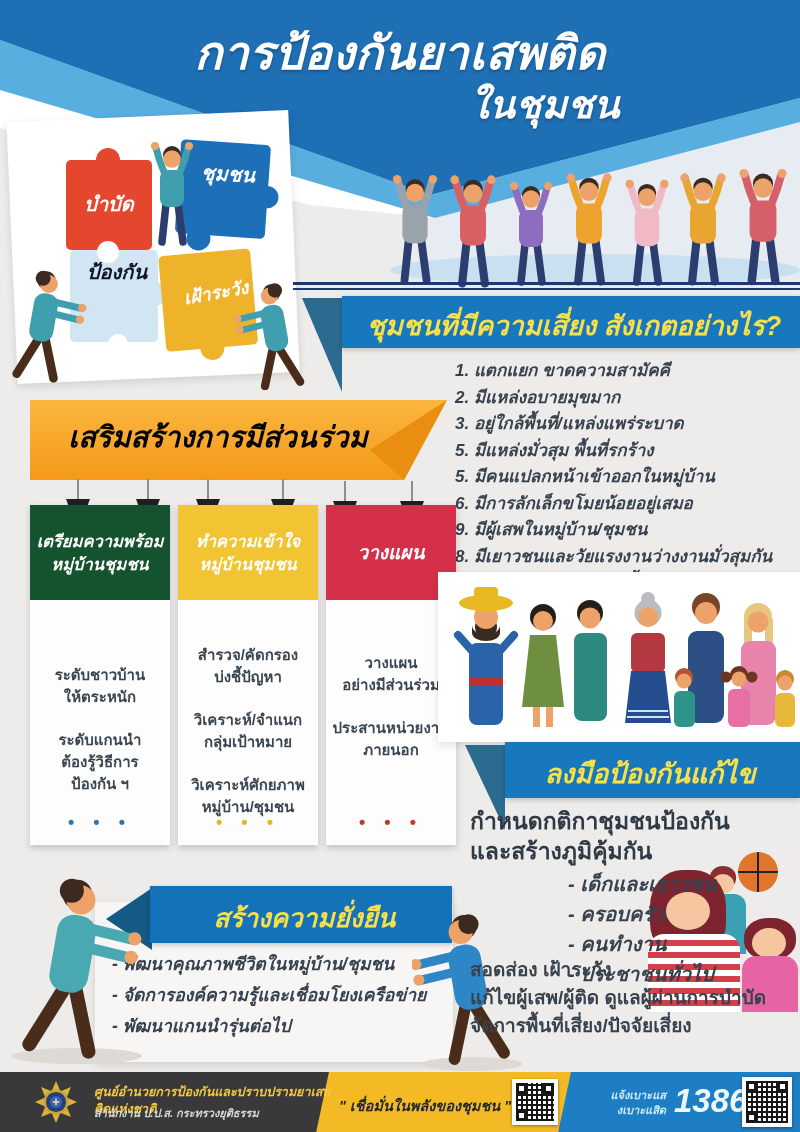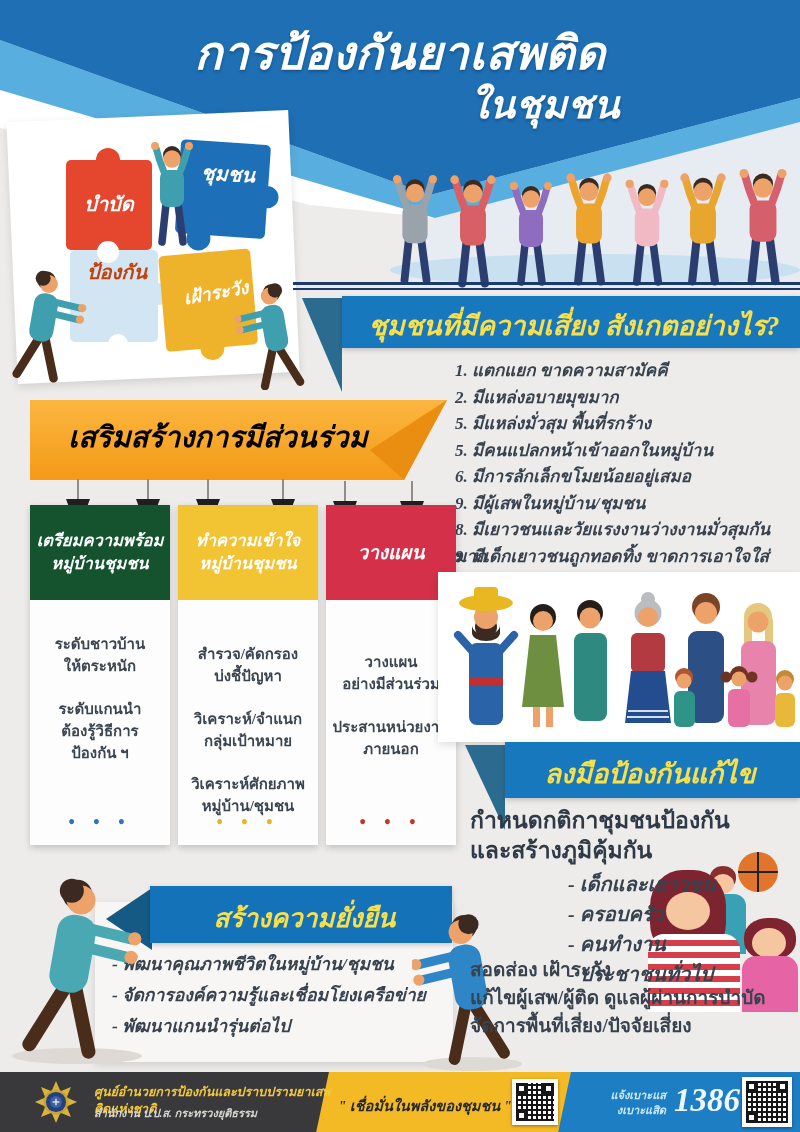--- a/index.html
+++ b/index.html
@@ -1,17 +1,17 @@
 <!DOCTYPE html>
 <html><head>
 <meta charset="utf-8">
 <style>
   html,body{margin:0;padding:0;background:#cfcfcf;}
   .poster{position:relative;width:800px;height:1132px;margin:0 auto;background:#edecea;overflow:hidden;
-          font-family:Liberation Serif, serif;}
+          font-family:Liberation Sans, sans-serif;}
   .abs{position:absolute;}
   .pre{white-space:pre-line;}
   .ital{font-style:italic;font-weight:bold;}
   .title-line{color:#ffffff;font-weight:bold;font-style:italic;text-align:center;
               text-shadow:0 2px 3px rgba(0,0,0,.25);letter-spacing:.5px;}
   .panel{background:#ffffff;box-shadow:0 3px 8px rgba(0,0,0,.12);}
   .blue-banner{background:#1878bd;box-shadow:0 2px 5px rgba(0,0,0,.2);}
   .banner-heading{color:#f9e04b;font-weight:bold;font-style:italic;text-align:center;}
   .risk-item{color:#37424e;font-weight:bold;font-style:italic;font-size:17px;height:26.5px;}
   .card{box-shadow:0 3px 7px rgba(0,0,0,.18);}
@@ -91,21 +91,21 @@
     <g transform="rotate(4 222 80)">
       <rect x="178" y="34" width="90" height="94" rx="5" fill="#1d6fb8"></rect>
       <circle cx="268" cy="86" r="11" fill="#1d6fb8"></circle>
       <circle cx="202" cy="132" r="12" fill="#1d6fb8"></circle>
     </g>
     <circle cx="108" cy="144" r="11" fill="#ffffff"></circle>
     <circle cx="118" cy="236" r="10" fill="#ffffff"></circle>
   </svg>
   <div class="abs ital" style="left:64px;top:188px;width:90px;text-align:center;font-size:20px;color:#ffffff;">บำบัด</div>
   <div class="abs ital" style="left:182px;top:158px;width:92px;text-align:center;font-size:20px;color:#ffffff;transform:rotate(3deg);">ชุมชน</div>
-  <div class="abs ital" style="left:72px;top:256px;width:90px;text-align:center;font-size:20px;color:#c2410c;">ป้องกัน</div>
+  <div class="abs ital" style="left:72px;top:256px;width:90px;text-align:center;font-size:20px;color:#0f172a;">ป้องกัน</div>
   <div class="abs ital" style="left:166px;top:278px;width:100px;text-align:center;font-size:18px;color:#ffffff;transform:rotate(-10deg);">เฝ้าระวัง</div>
   <svg class="abs" style="left:135px;top:114px" width="74" height="134">
     <use href="#cheer" transform="translate(37,86) scale(1.0)" style="color:#3f9fae"></use>
   </svg>
   <svg class="abs" style="left:0;top:246px" width="96" height="140">
     <use href="#pusher" transform="translate(42,84) scale(1.15)" style="color:#3f9fae"></use>
   </svg>
   <svg class="abs" style="left:232px;top:258px" width="86" height="132">
     <use href="#pusher" transform="translate(44,82) scale(-1.1,1.1)" style="color:#3f9fae"></use>
   </svg>
@@ -123,20 +123,21 @@
   <div class="abs" style="left:293px;top:282px;width:507px;height:3px;border-top:3px solid #1d3a6e;border-bottom:2px solid #1d3a6e;"></div>
 
   <svg class="abs" style="left:295px;top:296px" width="60" height="100">
     <polygon points="7,2 47,2 47,96" fill="#2c6b90"></polygon>
   </svg>
   <div class="abs blue-banner" style="left:342px;top:296px;width:458px;height:52px;"></div>
   <div class="abs banner-heading" style="left:348px;top:304px;width:452px;font-size:27px;">ชุมชนที่มีความเสี่ยง สังเกตอย่างไร?</div>
   <div class="abs" style="left:455px;top:356px;width:345px;">
     <div class="risk-item">1. แตกแยก ขาดความสามัคคี</div>
     <div class="risk-item">2. มีแหล่งอบายมุขมาก</div>
+    <div class="risk-item">3. อยู่ใกล้พื้นที่/แหล่งแพร่ระบาด</div>
     <div class="risk-item">5. มีแหล่งมั่วสุม พื้นที่รกร้าง</div>
     <div class="risk-item">5. มีคนแปลกหน้าเข้าออกในหมู่บ้าน</div>
     <div class="risk-item">6. มีการลักเล็กขโมยน้อยอยู่เสมอ</div>
     <div class="risk-item">9. มีผู้เสพในหมู่บ้าน/ชุมชน</div>
     <div class="risk-item">8. มีเยาวชนและวัยแรงงานว่างงานมั่วสุมกันมาก</div>
     <div class="risk-item">9. มีเด็กเยาวชนถูกทอดทิ้ง ขาดการเอาใจใส่ดูแล</div>
   </div>
 
   <svg class="abs" style="left:30px;top:398px" width="430" height="84">
     <defs>
@@ -159,21 +160,21 @@
   <div class="clip" style="left:66px;top:499px;"></div>
   <div class="clip" style="left:136px;top:499px;"></div>
   <div class="clip" style="left:196px;top:499px;"></div>
   <div class="clip" style="left:271px;top:499px;"></div>
   <div class="clip" style="left:333px;top:501px;"></div>
   <div class="clip" style="left:400px;top:501px;"></div>
 
   <div class="abs card" style="left:30px;top:505px;width:140px;height:340px;">
     <div class="card-header pre" style="width:100%;height:95px;background:#14532d;">เตรียมความพร้อม
 หมู่บ้านชุมชน</div>
-    <div class="card-body pre" style="width:100%;height:245px;padding-top:12px;box-sizing:border-box;position:relative;">
+    <div class="card-body pre" style="width:100%;height:245px;padding-top:42px;box-sizing:border-box;position:relative;">
       <span>ระดับชาวบ้าน
 ให้ตระหนัก
 
 ระดับแกนนำ
 ต้องรู้วิธีการ
 ป้องกัน ฯ</span>
       <div class="dots" style="color:#2e75b6;">• • •</div>
     </div>
   </div>
   <div class="abs card" style="left:178px;top:505px;width:140px;height:340px;">

